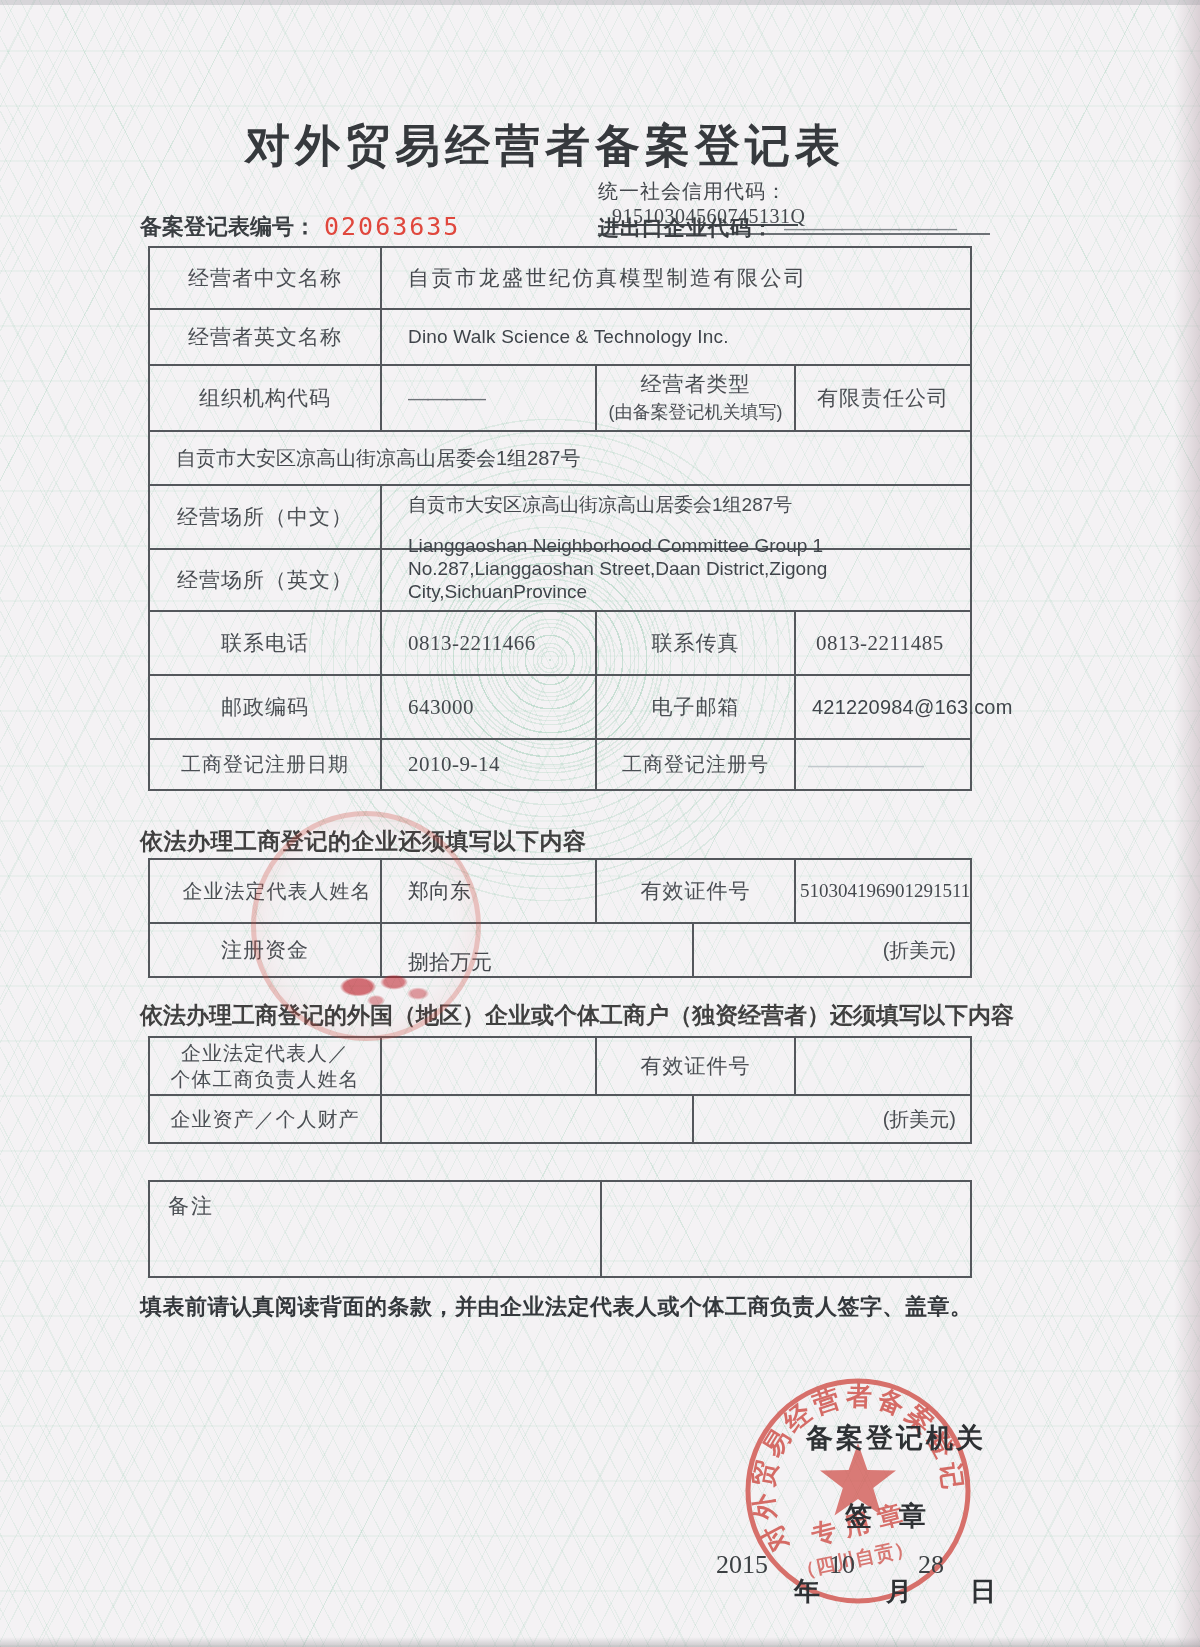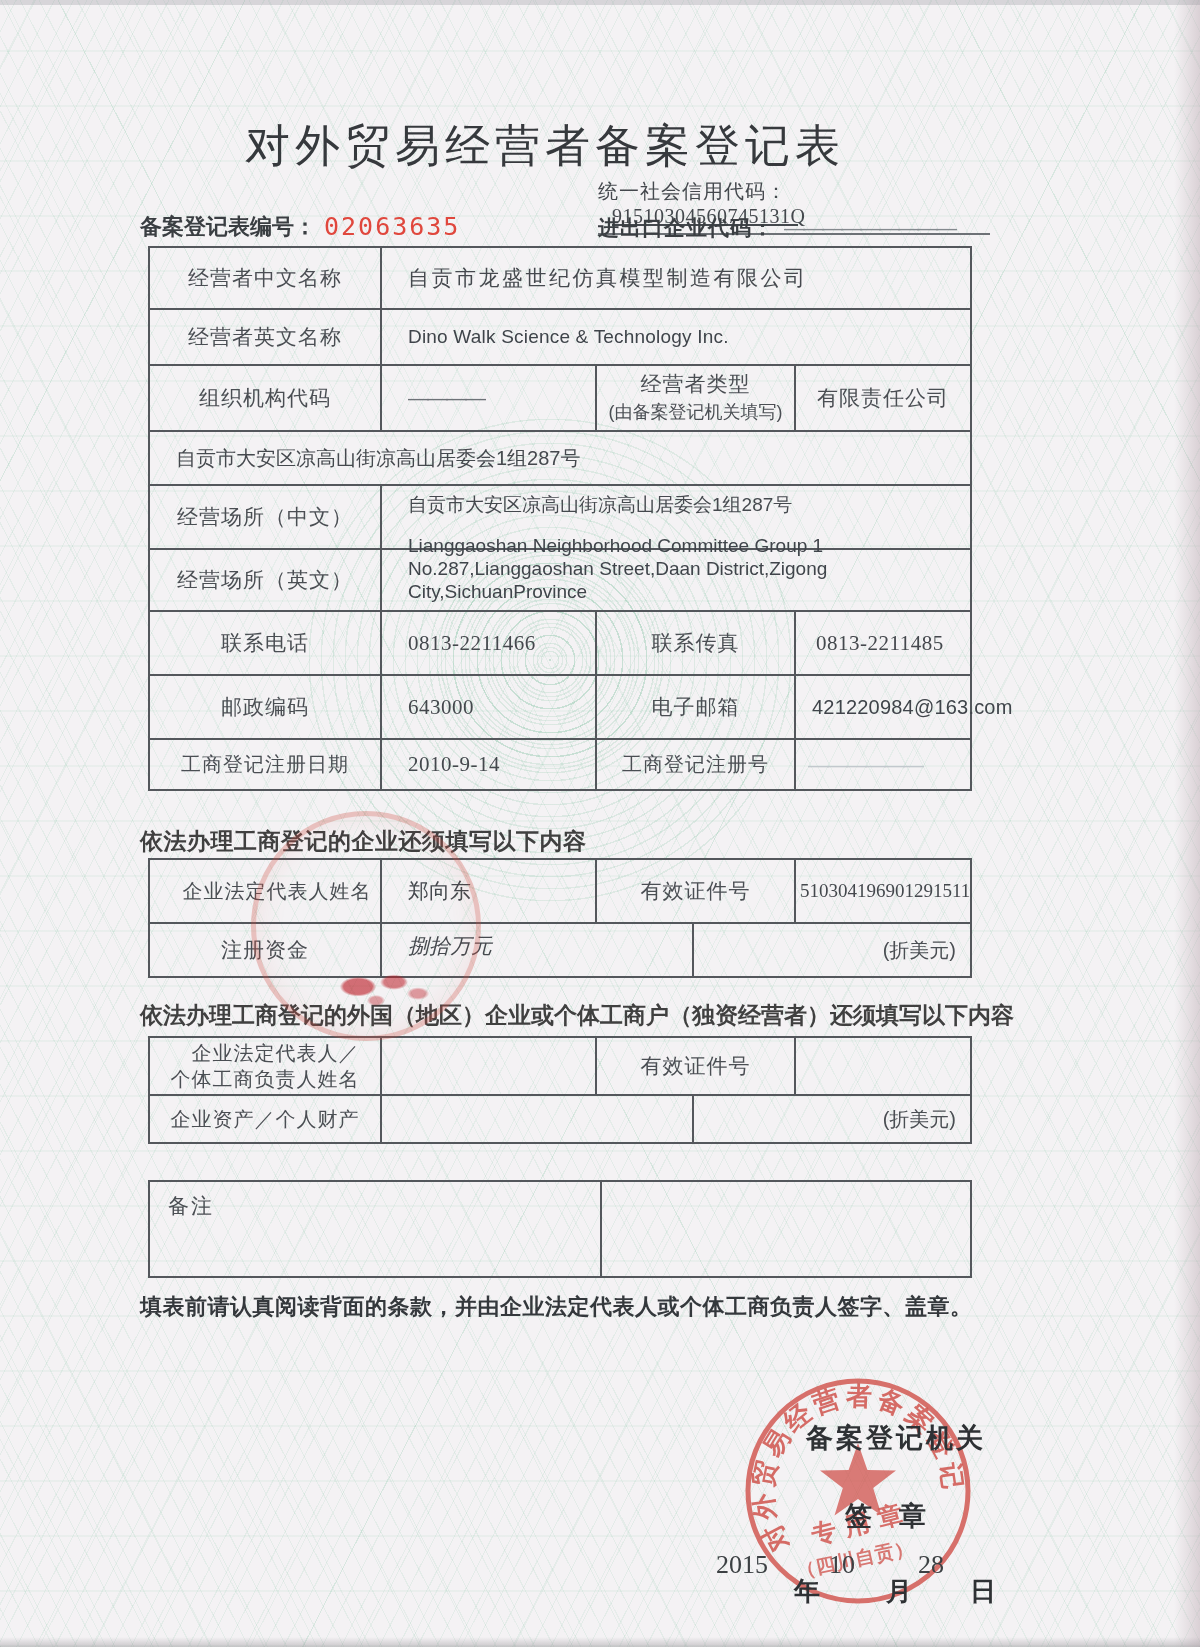--- a/index.html
+++ b/index.html
@@ -45,21 +45,21 @@
   }
   .edge-right { position:absolute; right:0; top:0; width:26px; height:100%;
     background:linear-gradient(to right, transparent, rgba(186,168,176,0.45)); pointer-events:none; }
   .edge-top { position:absolute; left:0; top:0; width:100%; height:5px;
     background:rgba(140,140,148,0.28); pointer-events:none; }
   .edge-bottom { position:absolute; left:0; bottom:0; width:100%; height:10px;
     background:linear-gradient(to bottom, transparent, rgba(160,155,160,0.5)); pointer-events:none; }
 
   .title {
     position:absolute; left:140px; top:116px; width:810px; text-align:center;
-    font-size:45px; font-weight:400; letter-spacing:5px; color:#36393d;
+    font-size:45px; font-weight:700; letter-spacing:5px; color:#36393d;
   }
   .code-line {
     position:absolute; left:598px; top:178px; width:392px;
     border-bottom:2px solid #6d7176; padding-bottom:5px;
     font-size:20px; color:#44484d; letter-spacing:1px;
   }
   .code-line .num { margin-left:14px;text-decoration:underline; }
   .formno-line { position:absolute; left:140px; top:212px; font-size:22px; font-weight:700; color:#3a3e42; }
   .formno-value {
     font-family:"DejaVu Sans Mono", monospace; color:#e0473d; font-size:25px;
@@ -84,21 +84,21 @@
   .cn-company { letter-spacing:2.5px; font-size:21px; }
   .en-text { font-size:19px; color:#3f444a; letter-spacing:0.2px; }
   .sub-label { font-size:18px; letter-spacing:0; display:block; }
   .two-line { line-height:28px; }
   .top-align { align-items:flex-start; padding-top:6px; font-size:19px; }
   .en-address-wrap { position:relative; }
   .en-address { position:absolute; left:26px; top:-16px; line-height:23px; font-size:19px; color:#3f444a; white-space:nowrap; }
   .faint { color:#c2c8cd; letter-spacing:-2px; }
   .gray-dash { color:#6d7277; letter-spacing:-2px; }
   .usd { justify-content:flex-end; padding-right:14px; font-size:20px; color:#4a4e53; }
-  .cap-val { align-items:flex-start; padding-top:8px;font-style:italic; }
+  .cap-val { align-items:flex-start; padding-top:24px; }
 
   .section-heading { position:absolute; left:140px; font-size:23px; font-weight:700; color:#404040; letter-spacing:0.5px; }
 
   .remarks { position:absolute; left:148px; top:1180px; width:824px; height:98px; border:2px solid #54575c; display:flex; }
   .remarks .left { width:450px; flex:none; padding:10px 0 0 18px; font-size:21px; color:#4a4e53; letter-spacing:2px; }
   .remarks .right { flex:1; border-left:2px solid #54575c; }
 
   .note-line { position:absolute; left:140px; top:1292px; font-size:22px; font-weight:700; color:#34383c; letter-spacing:0.5px; }
 
   .authority { position:absolute; left:806px; top:1420px; font-size:27px; font-weight:800; color:#2e3134; letter-spacing:3px; z-index:3; }
@@ -202,21 +202,21 @@
       <div class="c usd w4">(折美元)</div>
     </div>
   </div>
 
   <div class="section-heading" style="top:1000px;letter-spacing:0;">依法办理工商登记的外国（地区）企业或个体工商户（独资经营者）还须填写以下内容</div>
 
   <div class="tbl" style="top:1036px;">
     <div class="row" style="height:56px;">
       <div class="c lab w1 two-line" style="font-size:20px;line-height:26px;">
         <div>
-          <span style="display:block;text-align:right;">企业法定代表人／</span>
+          <span style="display:block;">企业法定代表人／</span>
           <span style="display:block;">个体工商负责人姓名</span>
         </div>
       </div>
       <div class="c w2"></div>
       <div class="c lab w3">有效证件号</div>
       <div class="c w4"></div>
     </div>
     <div class="row" style="height:48px;">
       <div class="c lab w1" style="font-size:20px;">企业资产／个人财产</div>
       <div class="c w2wide"></div>

